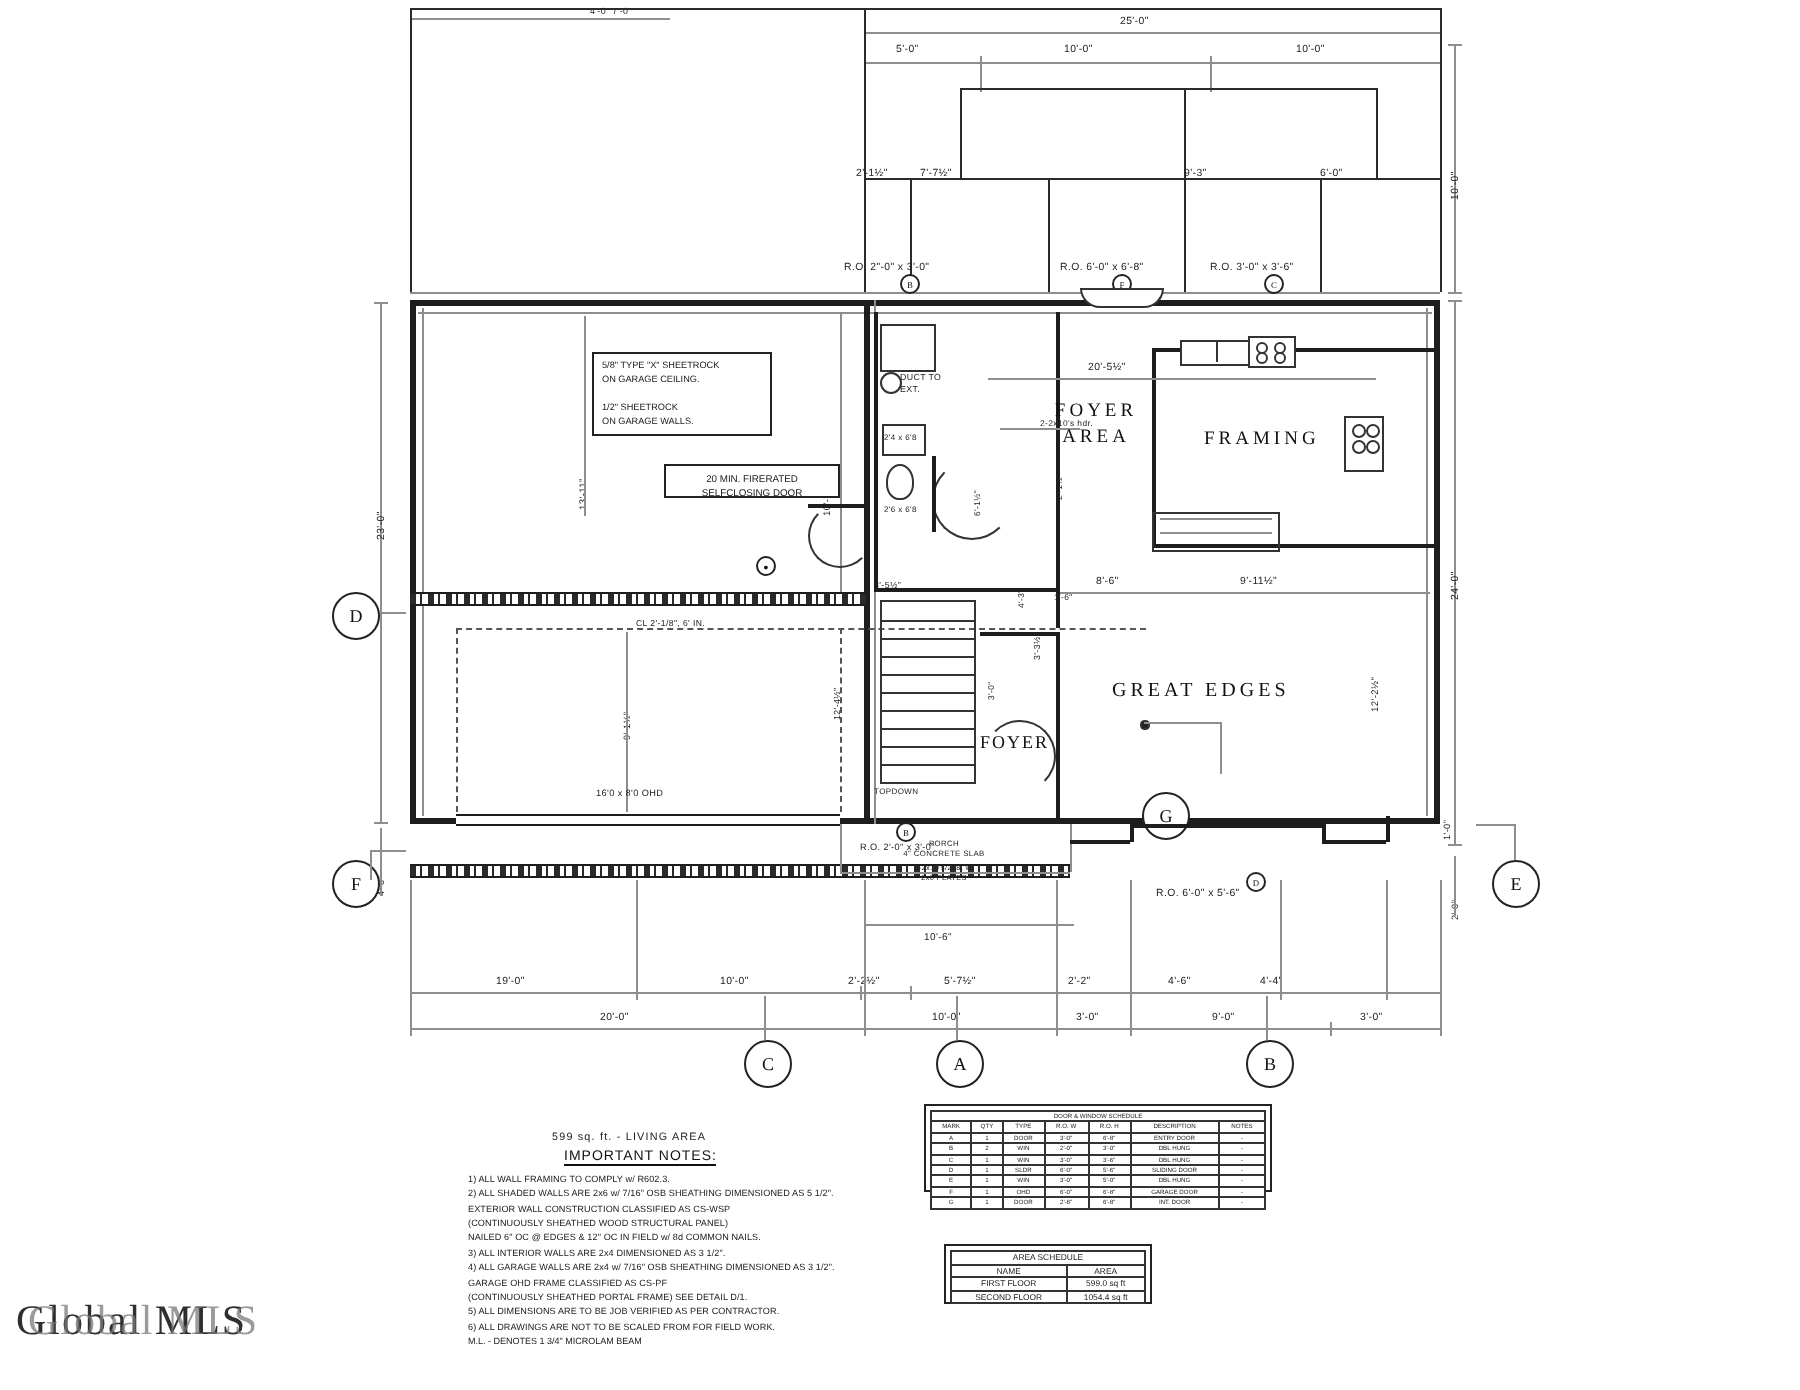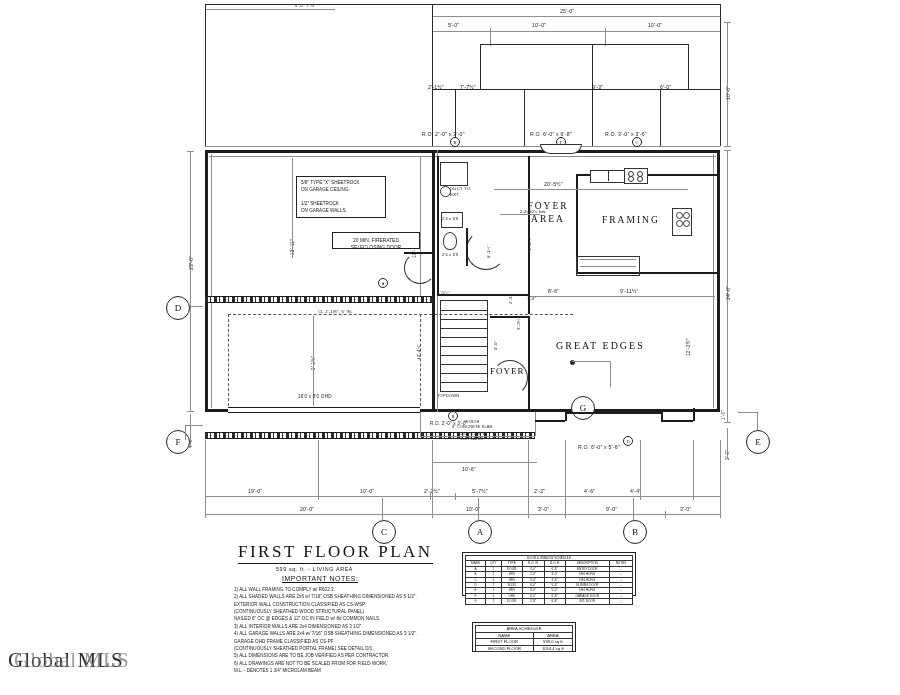--- a/index.html
+++ b/index.html
@@ -361,21 +361,20 @@
   <div class="vthin" style="left:693px;top:440px;height:56px;"></div>
   <div class="vthin" style="left:720px;top:440px;height:76px;"></div>
 
   <div class="vthin" style="left:382px;top:498px;height:22px;"></div>
   <div class="bub bub-lg" style="left:372px;top:520px;">C</div>
   <div class="vthin" style="left:478px;top:498px;height:22px;"></div>
   <div class="bub bub-lg" style="left:468px;top:520px;">A</div>
   <div class="vthin" style="left:633px;top:498px;height:22px;"></div>
   <div class="bub bub-lg" style="left:623px;top:520px;">B</div>
 
-  <div class="title" style="left:238px;top:542px;">FIRST FLOOR PLAN</div>
   <div class="subtitle" style="left:276px;top:566px;">599 sq. ft. - LIVING AREA</div>
   <div class="notes-head" style="left:282px;top:575px;">IMPORTANT NOTES:</div>
   <div class="notes-body" style="left:234px;top:586px;width:260px;">1) ALL WALL FRAMING TO COMPLY w/ R602.3.
 2) ALL SHADED WALLS ARE 2x6 w/ 7/16" OSB SHEATHING DIMENSIONED AS 5 1/2".
      EXTERIOR WALL CONSTRUCTION CLASSIFIED AS CS-WSP
      (CONTINUOUSLY SHEATHED WOOD STRUCTURAL PANEL)
      NAILED 6" OC @ EDGES &amp; 12" OC IN FIELD w/ 8d COMMON NAILS.
 3) ALL INTERIOR WALLS ARE 2x4 DIMENSIONED AS 3 1/2".
 4) ALL GARAGE WALLS ARE 2x4 w/ 7/16" OSB SHEATHING DIMENSIONED AS 3 1/2".
      GARAGE OHD FRAME CLASSIFIED AS CS-PF

